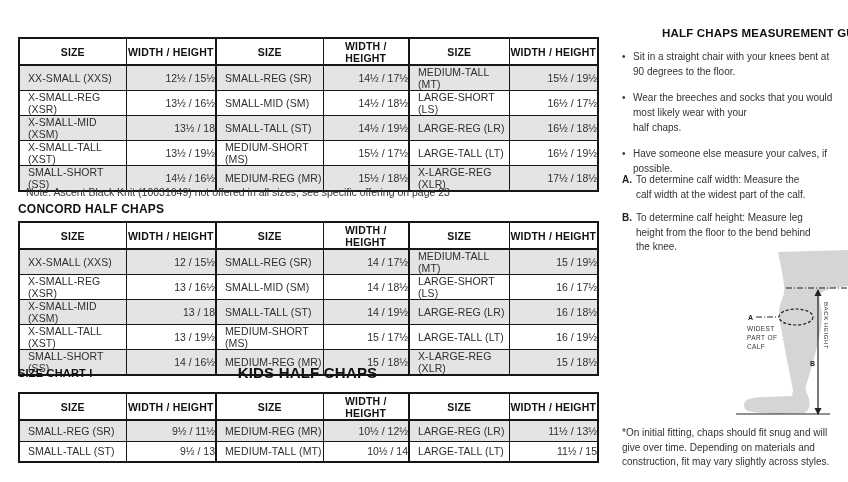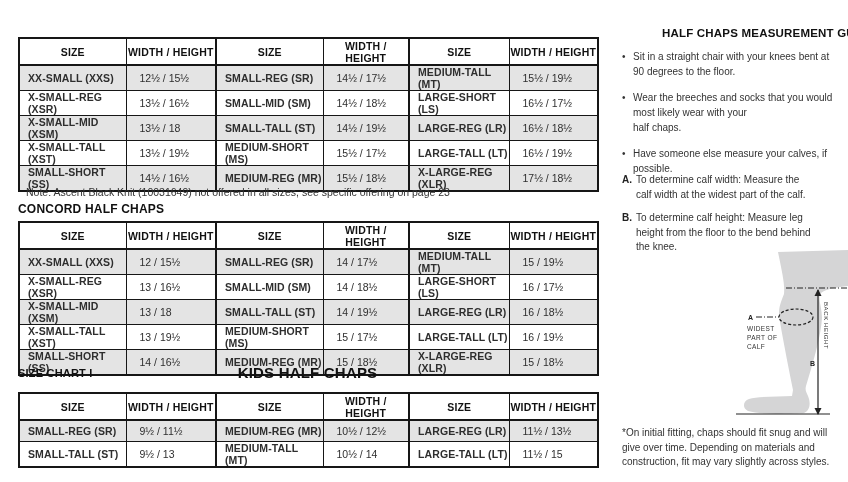--- a/index.html
+++ b/index.html
@@ -22,22 +22,22 @@
   table.chart-table { border-collapse:collapse; table-layout:fixed; width:579px;
                       position:absolute; left:0; background:#fff; }
   #table-mens    { top:37px; }
   #table-concord { top:221px; }
   #table-kids    { top:392px; }
   table.chart-table, table.chart-table th, table.chart-table td { border:1px solid #161616; }
   table.chart-table { border:2.5px solid #161616; }
   table.chart-table th { border-bottom:2.5px solid #161616; height:27px; font-size:10.5px;
                          font-weight:bold; color:#111; text-align:center; letter-spacing:.2px; }
   table.chart-table td { height:21px; font-size:10.5px; color:#2e2e2e; }
-  table.chart-table td.size { text-align:left; padding-left:8px; letter-spacing:.1px;font-weight:bold; }
-  table.chart-table td.wh   { text-align:left;padding-left:13px; }
+  table.chart-table td.size { text-align:left; padding-left:8px; letter-spacing:.1px; }
+  table.chart-table td.wh   { text-align:right;padding-left:13px; }
   table.chart-table th:nth-child(3), table.chart-table td:nth-child(3),
   table.chart-table th:nth-child(5), table.chart-table td:nth-child(5)
       { border-left:2.5px solid #161616; }
   table.chart-table tr.alt td { background:#e4e4e4; }
 
   
   .sidebar { position:absolute; left:622px; top:0; width:228px; }
   .sidebar-title { position:absolute; top:27px; font-size:11.5px; font-weight:bold;
                    color:#111; letter-spacing:.2px; white-space:nowrap;margin-left:40px; }
   ul.guide-list { position:absolute; top:49px; width:228px; list-style:none; }

